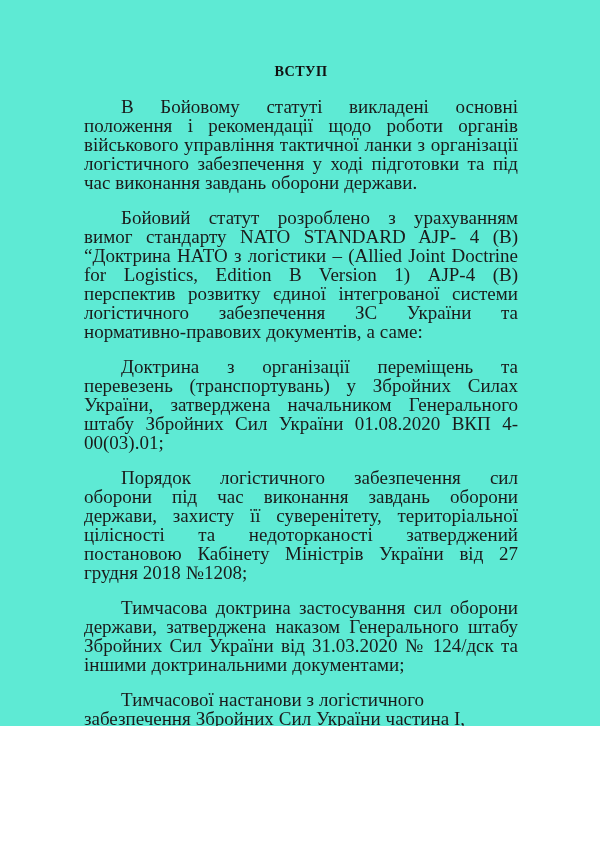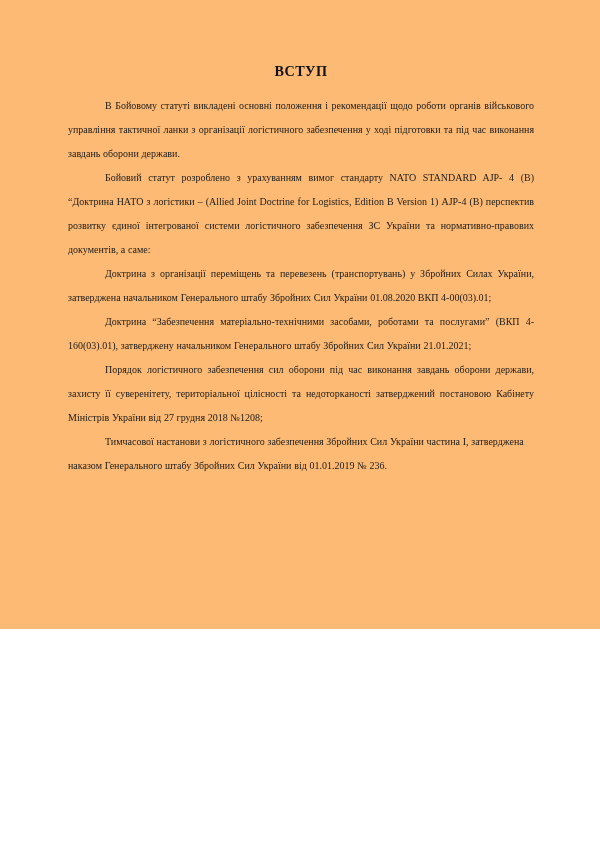--- a/index.html
+++ b/index.html
@@ -12,46 +12,46 @@
     height: 849px;
     position: relative;
     font-family: "Liberation Serif", "DejaVu Serif", serif;
     color: #1a1a1a;
     -webkit-font-smoothing: antialiased;
   }
   .page {
     position: absolute;
     inset: 0;
     width: 600px;
-    height: 629px;
-    background: #fdba74;
+    height: 726px;
+    background: #5eead4;
     overflow: hidden;
   }
   .content {
     position: absolute;
     left: 68px;
     top: 62px;
     width: 466px;
   }
   .doc-title {
     text-align: center;
     font-weight: bold;
     font-size: 14.2px;
     letter-spacing: 0.5px;
     margin: 0 0 13px 0;
     line-height: 19px;
     color: #111111;
   }
   .para {
-    margin: 0;
+    margin: 16px;
     text-align: justify;
     text-justify: inter-word;
     text-indent: 37px;
-    font-size: 10px;
-    line-height: 24px;
+    font-size: 19px;
+    line-height: 19px;
     color: #1b1b1b;
     word-spacing: 0.2px;
   }
   .para:last-of-type {
     text-align: left;
   }
   .page-number {
     position: absolute;
     left: 0;
     right: 0;
@@ -66,20 +66,20 @@
 <body>
 
 <div class="page">
   <div class="content">
 
     <h1 class="doc-title">ВСТУП</h1>
 
     <p class="para">В Бойовому статуті викладені основні положення і рекомендації щодо роботи органів військового управління тактичної ланки з організації логістичного забезпечення у ході підготовки та під час виконання завдань оборони держави.</p>
     <p class="para">Бойовий статут розроблено з урахуванням вимог стандарту NATO STANDARD AJP- 4 (B) “Доктрина НАТО з логістики – (Allied Joint Doctrine for Logistics, Edition B Version 1) AJP-4 (B) перспектив розвитку єдиної інтегрованої системи логістичного забезпечення ЗС України та нормативно-правових документів, а саме:</p>
     <p class="para">Доктрина з організації переміщень та перевезень (транспортувань) у Збройних Силах України, затверджена начальником Генерального штабу Збройних Сил України 01.08.2020 ВКП 4-00(03).01;</p>
-    <p class="para">Доктрина “Забезпечення матеріально-технічними засобами, роботами та послугами” (ВКП 4-160(03).01), затверджену начальником Генерального штабу Збройних Сил України 21.01.2021;</p>
     <p class="para">Порядок логістичного забезпечення сил оборони під час виконання завдань оборони держави, захисту її суверенітету, територіальної цілісності та недоторканості затверджений постановою Кабінету Міністрів України від 27 грудня 2018 №1208;</p>
+    <p class="para">Тимчасова доктрина застосування сил оборони держави, затверджена наказом Генерального штабу Збройних Сил України від 31.03.2020 № 124/дск та іншими доктринальними документами;</p>
     <p class="para">Тимчасової настанови з логістичного забезпечення Збройних Сил України частина I, затверджена наказом Генерального штабу Збройних Сил України від 01.01.2019 № 236.</p>
 
   </div>
 
   <div class="page-number">6</div>
 </div>
 
 </body></html>

